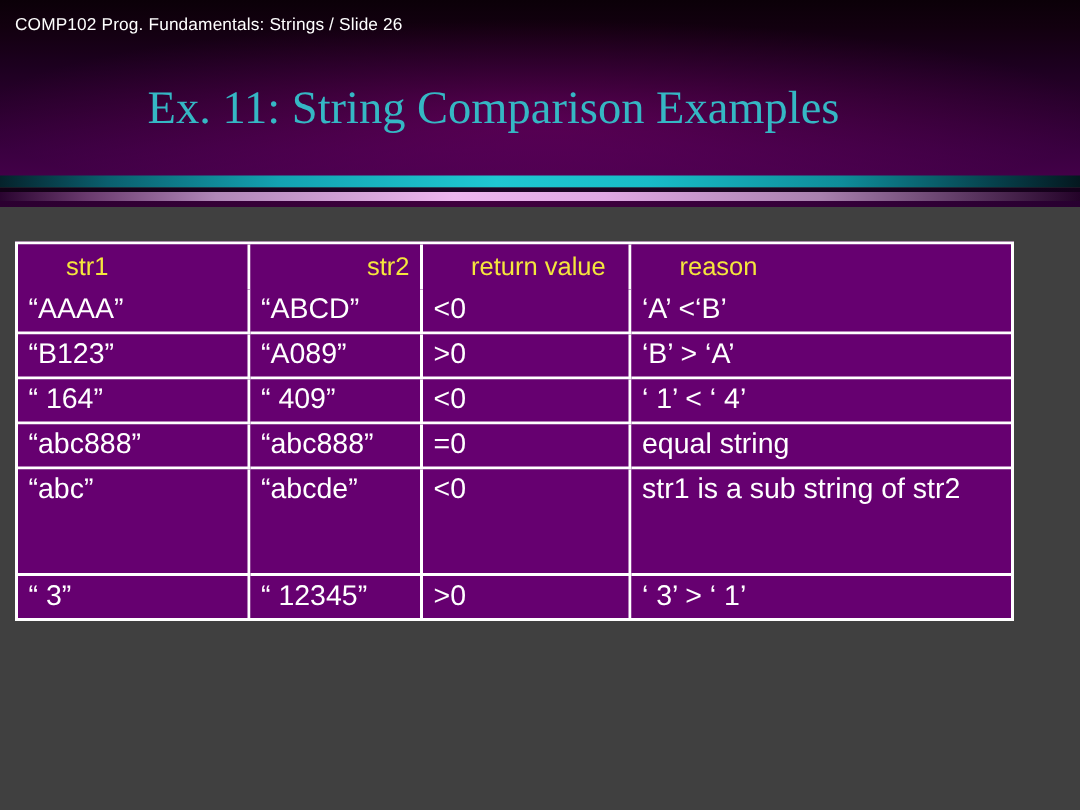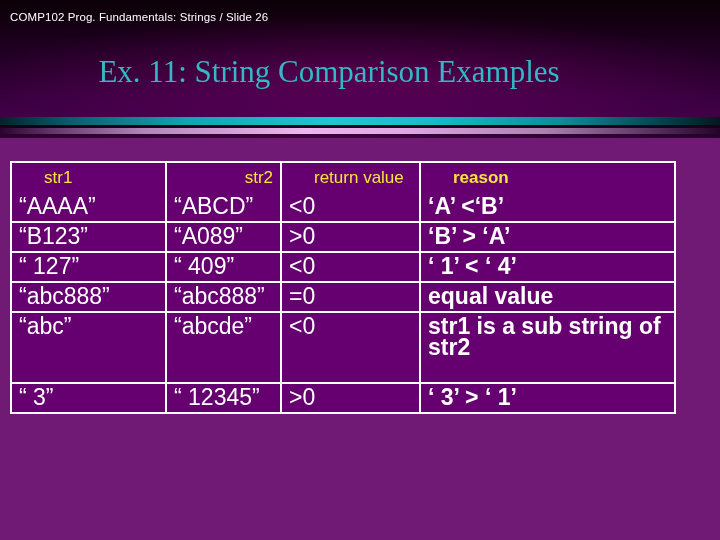--- a/index.html
+++ b/index.html
@@ -6,21 +6,21 @@
     margin: 0;
     padding: 0;
     background: #000;
   }
   #slide {
     position: relative;
     width: 720px;
     height: 540px;
     overflow: hidden;
     font-family: "Liberation Sans", sans-serif;
-    background: #701a75;
+    background: #404040;
   }
 
   
   .top-band {
     position: absolute;
     left: 0; top: 0;
     width: 720px;
     height: 118px;
     background:
       linear-gradient(to bottom,
@@ -131,28 +131,28 @@
     width: 662px;
     table-layout: fixed;
     border: 2px solid #ffffff;
     background: #660070;
   }
   table.cmp td {
     border-right: 2px solid #ffffff;
     border-bottom: 2px solid #ffffff;
     padding: 3px 7px 4px 7px;
     vertical-align: top;
-    font-size: 23px;
+    font-size: 19px;
     line-height: 21px;
     color: #ffffff;
     background: #660070;
     overflow: hidden;
   }
   table.cmp tr:last-child td { border-bottom: none; }
-  table.cmp td:last-child { border-right: none; font-weight: bold; }
+  table.cmp td:last-child { border-right: none; }
 
   thead td.hdr {
     color: #f5e63c;
     font-size: 17px;
     padding-top: 4px;
     padding-bottom: 5px;
     padding-left: 32px;
   }
   thead td.hdr.c0 { }
   thead td.hdr.c1 { text-align: right; padding-left: 0; }
@@ -202,30 +202,30 @@
           <td>&lt;0</td>
           <td class="col-reason">‘A’ &lt;‘B’</td>
         </tr>
         <tr>
           <td>“B123”</td>
           <td>“A089”</td>
           <td>&gt;0</td>
           <td class="col-reason">‘B’ &gt; ‘A’</td>
         </tr>
         <tr>
-          <td>“ 127”</td>
+          <td>“ 164”</td>
           <td>“ 409”</td>
           <td> &lt;0</td>
           <td class="col-reason">‘ 1’ &lt; ‘ 4’</td>
         </tr>
         <tr>
           <td>“abc888”</td>
           <td>“abc888”</td>
           <td>=0</td>
-          <td class="col-reason">equal value</td>
+          <td class="col-reason">equal string</td>
         </tr>
         <tr class="tall">
           <td>“abc”</td>
           <td>“abcde”</td>
           <td>&lt;0</td>
           <td class="col-reason">str1 is a sub string of str2</td>
         </tr>
         <tr>
           <td>“ 3”</td>
           <td>“ 12345”</td>

